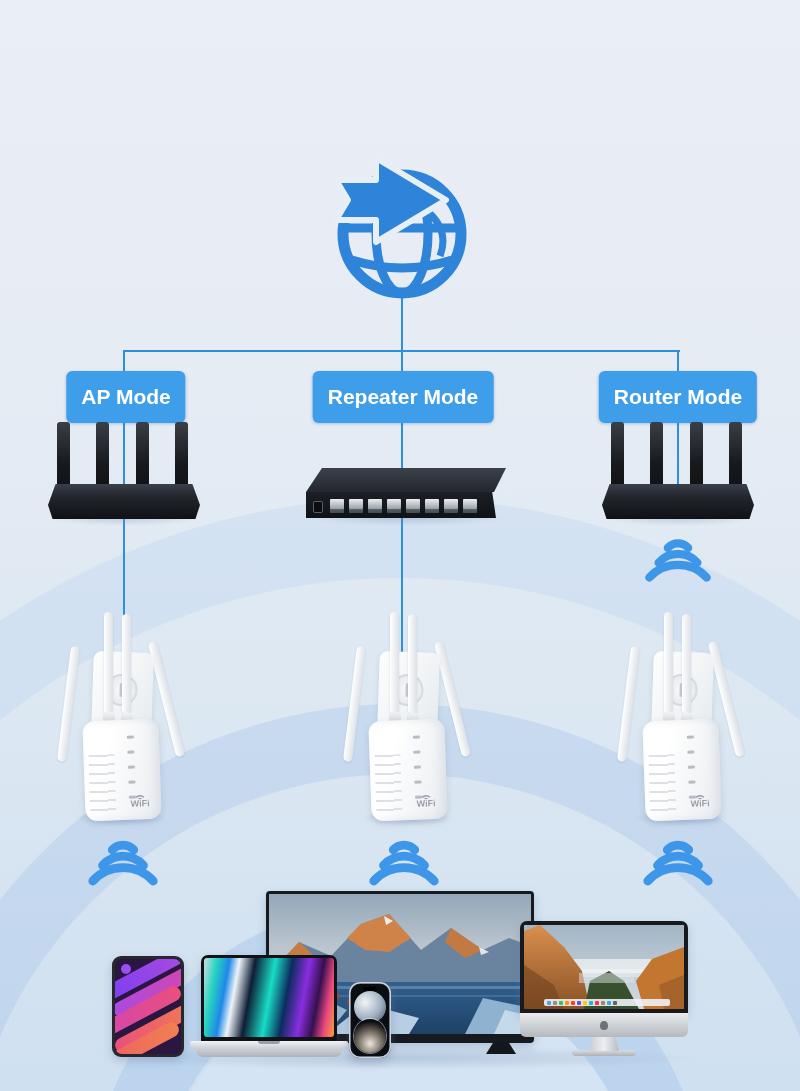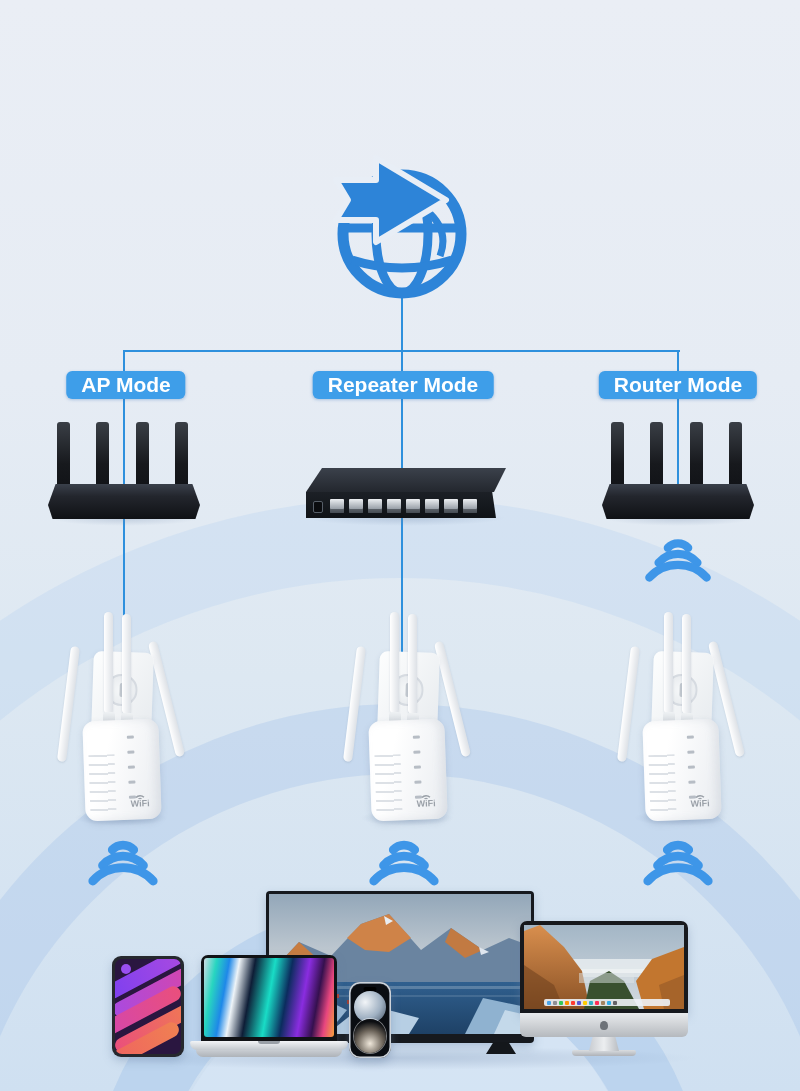--- a/index.html
+++ b/index.html
@@ -22,21 +22,21 @@
   .globe{position:absolute;left:330px;top:146px;width:142px;height:154px;}
   .globe-stroke{stroke:var(--globe-icon,#2d84d8);fill:none;}
   .arrow-fill{fill:var(--globe-icon,#2d84d8);stroke:#e8eef6;stroke-width:6;stroke-linejoin:round;}
   
   .cline{position:absolute;background:var(--connector-line,#2e90dd);}
   .lv{width:2px;}
   .lh{height:2px;}
   
   .mode-label{position:absolute;top:371px;transform:translateX(-50%);
     background:var(--mode-label-bg,#3e9ee9);color:var(--mode-label-text,#fff);
-    font-size:21px;font-weight:bold;padding:2px 15px;border-radius:6px;white-space:nowrap;
+    font-size:21px;font-weight:bold;padding:14px 15px;border-radius:6px;white-space:nowrap;
     box-shadow:0 1px 3px rgba(60,120,190,.35);}
   
   .router{position:absolute;width:152px;height:97px;}
   .router .an{position:absolute;top:0;width:13px;height:70px;border-radius:3px 3px 1px 1px;
     background:linear-gradient(180deg,#3a3f46,#17191d 60%,#101216);}
   .an1{left:9px}.an2{left:48px}.an3{left:88px}.an4{left:127px}
   .router .rbody{position:absolute;left:0;top:62px;width:152px;height:35px;
     background:linear-gradient(180deg,#3a404b 0%,#23262d 35%,#0f1115 100%);
     clip-path:polygon(5% 0,95% 0,100% 60%,97% 100%,3% 100%,0 60%);}
   

